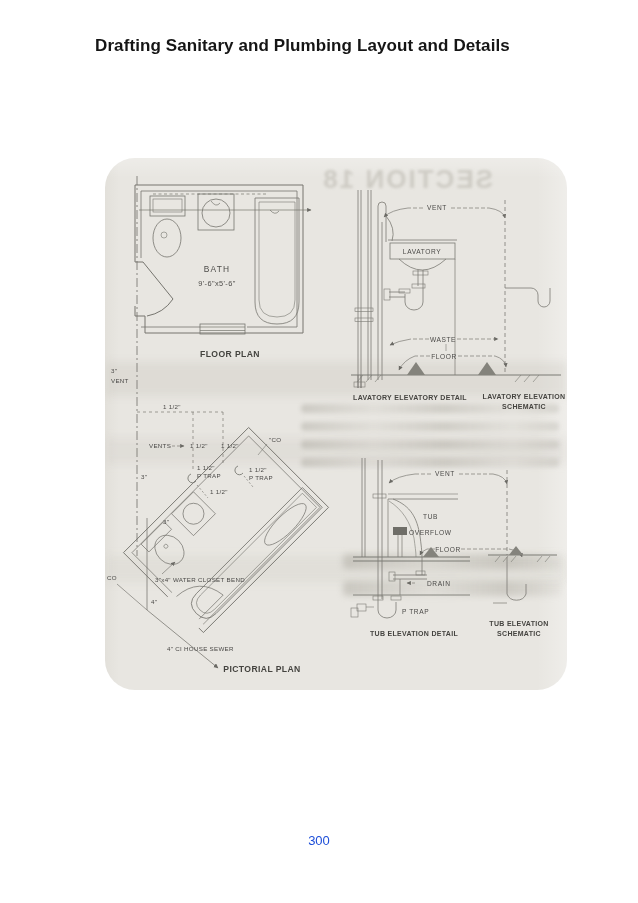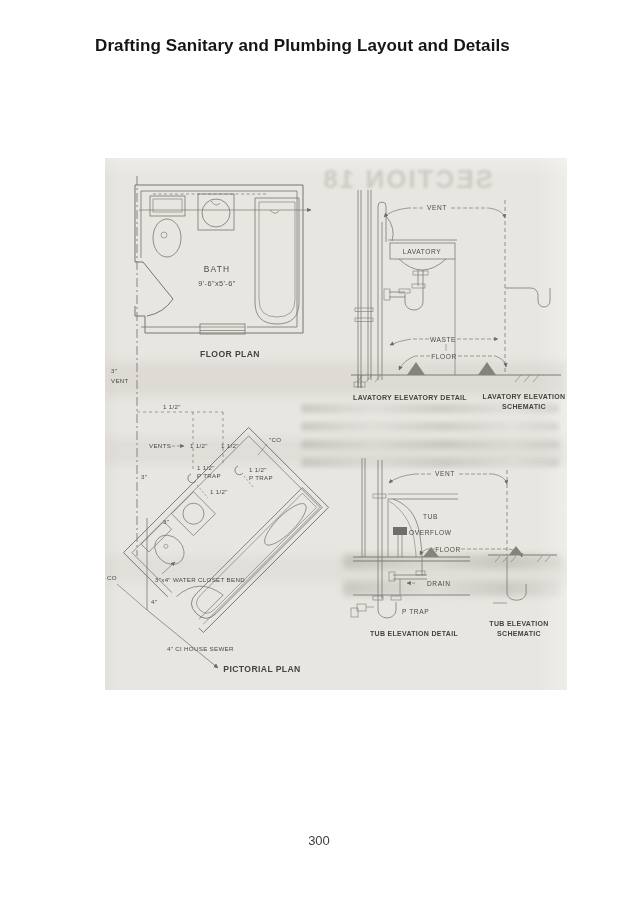--- a/index.html
+++ b/index.html
@@ -12,20 +12,21 @@
     color:#151515;letter-spacing:.1px;
   }
   .scan{
     position:absolute;left:105px;top:158px;width:462px;height:532px;
     background-color:#e8e6e1;
     background-image:
       linear-gradient(180deg,rgba(255,255,255,.25) 0,rgba(255,255,255,0) 20px),
       linear-gradient(90deg,rgba(210,207,199,.25) 0,rgba(210,207,199,0) 14px),
       linear-gradient(270deg,rgba(255,255,255,.3) 0,rgba(255,255,255,0) 30px);
     overflow:hidden;
+    border-radius:30px;
   }
   .band{position:absolute;left:0;width:100%;background:rgba(185,182,173,.22);filter:blur(4px);}
   .band.b1{top:204px;height:34px;}
   .band.b2{top:280px;height:26px;background:rgba(185,182,173,.16);}
   .band.b3{top:398px;height:26px;background:rgba(185,182,173,.14);}
   .ghost-heading{
     position:absolute;left:218px;top:6px;width:170px;
     font-size:26px;font-weight:700;color:#b7b4ab;opacity:.55;
     transform:scaleX(-1);filter:blur(1.6px);letter-spacing:2px;white-space:nowrap;
   }
@@ -33,21 +34,21 @@
   .ghost-lines .gl{
     height:9px;margin-bottom:9px;border-radius:4px;filter:blur(2.2px);
     background:linear-gradient(90deg,rgba(163,160,150,.38),rgba(163,160,150,.10) 28%,rgba(163,160,150,.34) 55%,rgba(163,160,150,.08) 82%,rgba(163,160,150,.28));
   }
   .ghost-lines.p1{left:196px;top:246px;width:258px;}
   .ghost-lines.p2{left:238px;top:396px;width:218px;}
   .ghost-lines.p2 .gl{height:15px;margin-bottom:12px;filter:blur(3px);
     background:linear-gradient(90deg,rgba(158,155,145,.40),rgba(158,155,145,.12) 40%,rgba(158,155,145,.36) 75%,rgba(158,155,145,.1));}
   .page-number{
     position:absolute;left:0;top:833px;width:100%;text-align:center;
-    font-size:13px;color:#404040;
+    font-size:13px;color:#1d4ed8;
   }
   svg{position:absolute;left:0;top:0;}
   svg text{font-family:"Liberation Sans",sans-serif;fill:#4a4947;}
   .lbl{font-size:6.2px;letter-spacing:.3px;}
   .lbl2{font-size:6.6px;letter-spacing:.6px;}
   .cap{font-size:7px;font-weight:700;letter-spacing:.3px;fill:#454440;}
   .capbig{font-size:8.6px;font-weight:700;letter-spacing:.4px;fill:#44433f;}
   .roomlbl{font-size:8.4px;letter-spacing:1.2px;fill:#4d4c49;}
   .dimlbl{font-size:7.4px;letter-spacing:.4px;fill:#4d4c49;}
 </style>

